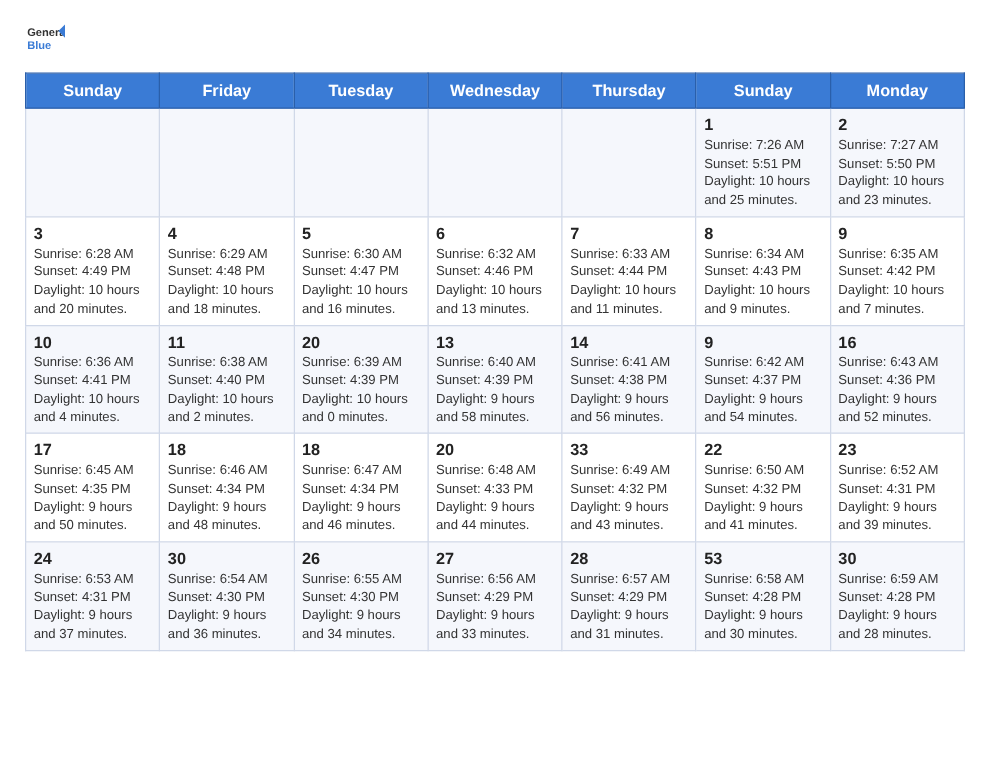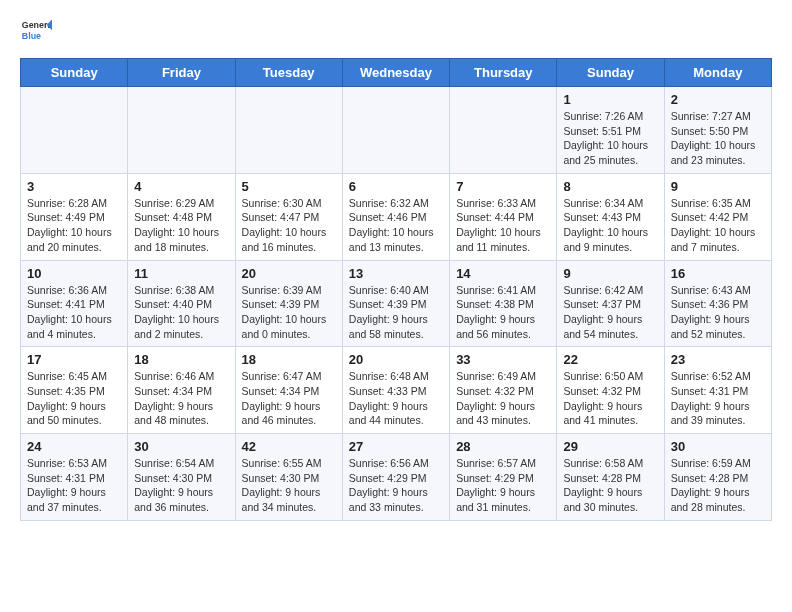--- a/index.html
+++ b/index.html
@@ -222,33 +222,33 @@
       <tr>
         <td>
           <div class="day-num">24</div>
           <div class="day-info">Sunrise: 6:53 AM<br>Sunset: 4:31 PM<br>Daylight: 9 hours and 37 minutes.</div>
         </td>
         <td>
           <div class="day-num">30</div>
           <div class="day-info">Sunrise: 6:54 AM<br>Sunset: 4:30 PM<br>Daylight: 9 hours and 36 minutes.</div>
         </td>
         <td>
-          <div class="day-num">42</div>
+          <div class="day-num">26</div>
           <div class="day-info">Sunrise: 6:55 AM<br>Sunset: 4:30 PM<br>Daylight: 9 hours and 34 minutes.</div>
         </td>
         <td>
           <div class="day-num">27</div>
           <div class="day-info">Sunrise: 6:56 AM<br>Sunset: 4:29 PM<br>Daylight: 9 hours and 33 minutes.</div>
         </td>
         <td>
           <div class="day-num">28</div>
           <div class="day-info">Sunrise: 6:57 AM<br>Sunset: 4:29 PM<br>Daylight: 9 hours and 31 minutes.</div>
         </td>
         <td>
-          <div class="day-num">29</div>
+          <div class="day-num">53</div>
           <div class="day-info">Sunrise: 6:58 AM<br>Sunset: 4:28 PM<br>Daylight: 9 hours and 30 minutes.</div>
         </td>
         <td>
           <div class="day-num">30</div>
           <div class="day-info">Sunrise: 6:59 AM<br>Sunset: 4:28 PM<br>Daylight: 9 hours and 28 minutes.</div>
         </td>
       </tr>
     </tbody>
 </table>
 

